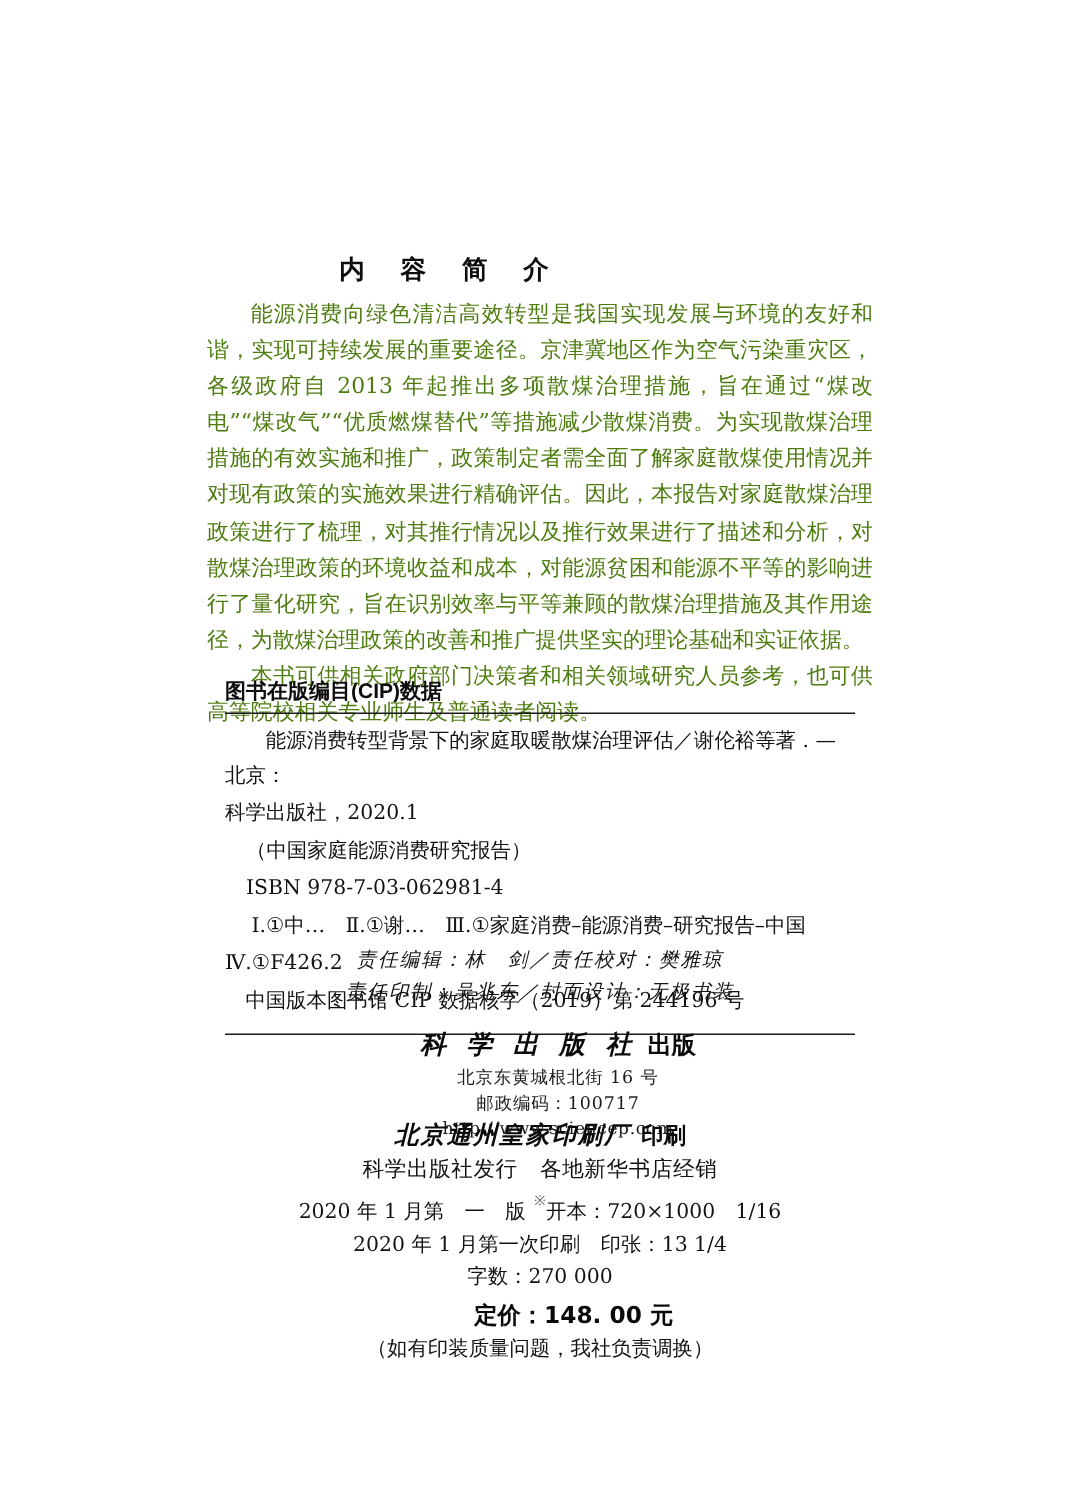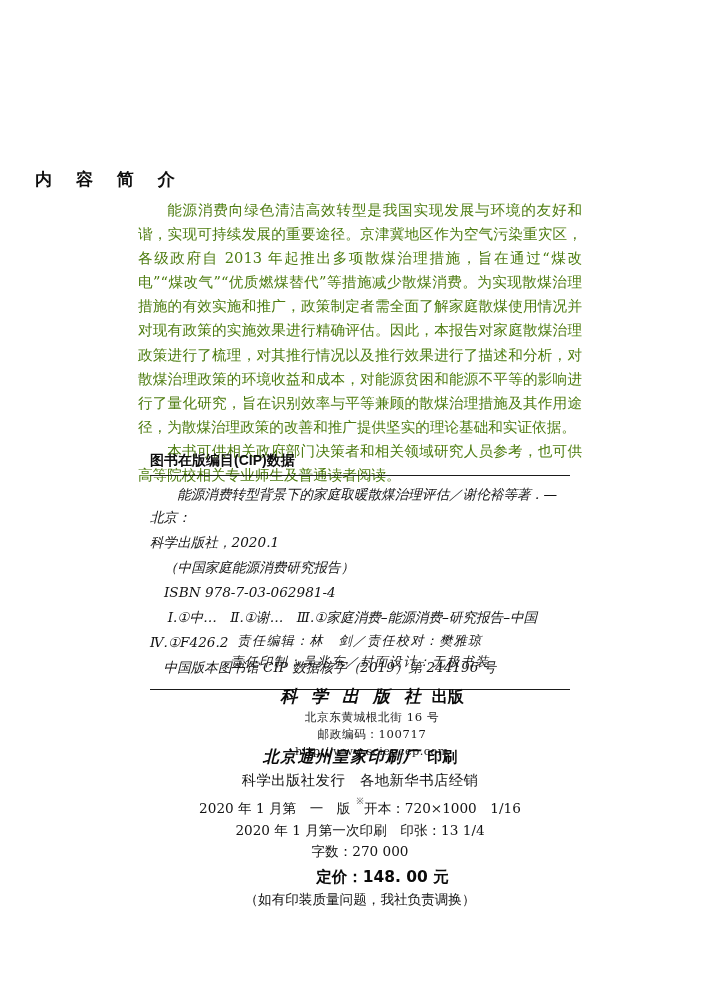--- a/index.html
+++ b/index.html
@@ -21,28 +21,27 @@
     width: 720px;
     height: 1000px;
   }
 
   
   .brief-heading {
     position: absolute;
     left: 0;
     top: 168px;
     width: 592px;
-    text-align: left;
+    text-align: center;
     font-family: "DejaVu Sans", "Liberation Sans", sans-serif;
     font-weight: bold;
     font-size: 17px;
     letter-spacing: 9px;
     text-indent: 9px;
     color: #0d0d0d;
-    padding-left: 26px;
   }
 
   
   .brief-body {
     position: absolute;
     left: 138px;
     top: 198px;
     width: 444px;
     font-size: 14.6px;
     line-height: 24.1px;
@@ -76,21 +75,20 @@
   .cip-rule-bottom {
     height: 0;
     border-top: 1.6px solid #1a1a1a;
     margin-top: 6px;
   }
   .cip-lines {
     padding: 7px 0 2px 0;
     font-size: 13.6px;
     line-height: 22.6px;
     color: #121212;
-    font-style: italic;
   }
   .cip-lines .cip-row {
     margin: 0 0 2.5px 0;
   }
   .cip-indent-1 { text-indent: 2em; }
   .cip-indent-half { padding-left: 14px; }
   .cip-hang { text-indent: 1.3em; }
   .cip-checkline {
     text-indent: 1em;
     margin-top: 6px;

